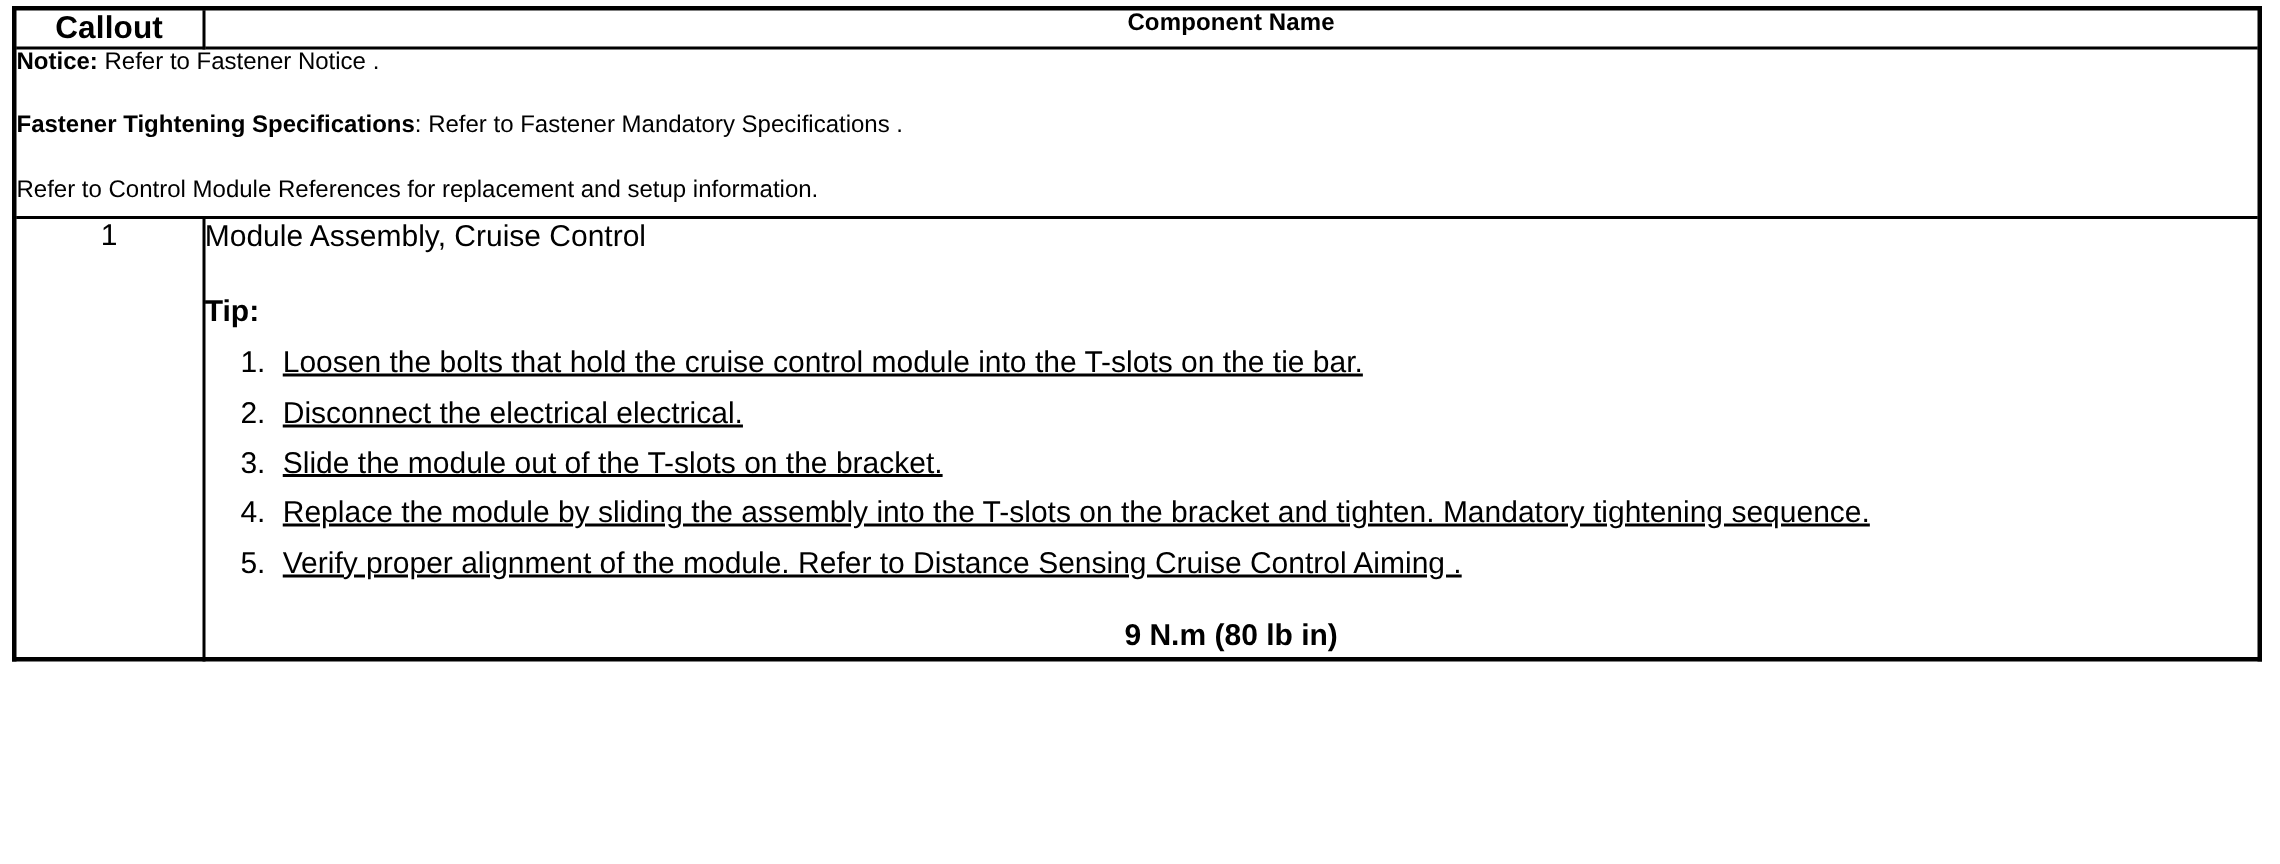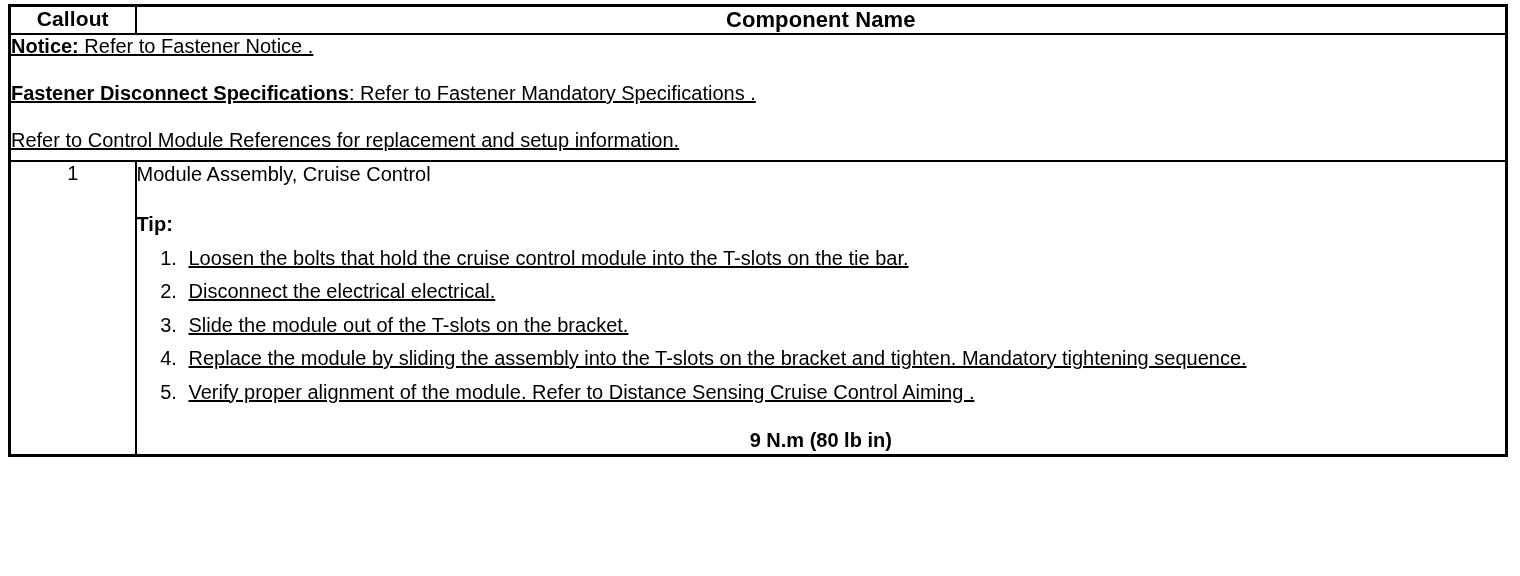--- a/index.html
+++ b/index.html
@@ -30,31 +30,30 @@
   table.spec-table th {
     border: 2px solid #000;
     vertical-align: top;
     padding: 0;
   }
   .col-callout { width: 126px; }
 
   th.head-cell {
     text-align: center;
     font-weight: bold;
-    font-size: 22px;
+    font-size: 16px;
     padding: 6px 0 7px 0;
     letter-spacing: 0.1px;
   }
   th.head-callout { font-size: 21px; }
 
   td.notice-cell {
     padding: 10px 6px 12px 4px;
-    font-size: 20px;
+    font-size: 16px;
     line-height: 1.15;
-    text-decoration: underline;
   }
   .notice-line {
     margin: 0 0 24px 0;
   }
   .notice-line:last-child {
     margin-bottom: 8px;
   }
   .bold { font-weight: bold; }
 
   td.callout-number {
@@ -105,21 +104,21 @@
     <thead>
       <tr>
         <th class="head-cell head-callout">Callout</th>
         <th class="head-cell">Component Name</th>
       </tr>
     </thead>
     <tbody>
       <tr>
         <td class="notice-cell" colspan="2">
           <p class="notice-line"><span class="bold">Notice:</span><span> Refer to Fastener Notice .</span></p>
-          <p class="notice-line"><span class="bold">Fastener Disconnect Specifications</span><span>: Refer to Fastener Mandatory Specifications .</span></p>
+          <p class="notice-line"><span class="bold">Fastener Tightening Specifications</span><span>: Refer to Fastener Mandatory Specifications .</span></p>
           <p class="notice-line">Refer to Control Module References for replacement and setup information.</p>
         </td>
       </tr>
       <tr>
         <td class="callout-number">1</td>
         <td class="detail-cell">
           <p class="detail-title">Module Assembly, Cruise Control</p>
           <p class="tip-label">Tip:</p>
           <ol class="steps">
             <li>Loosen the bolts that hold the cruise control module into the T-slots on the tie bar.</li>

